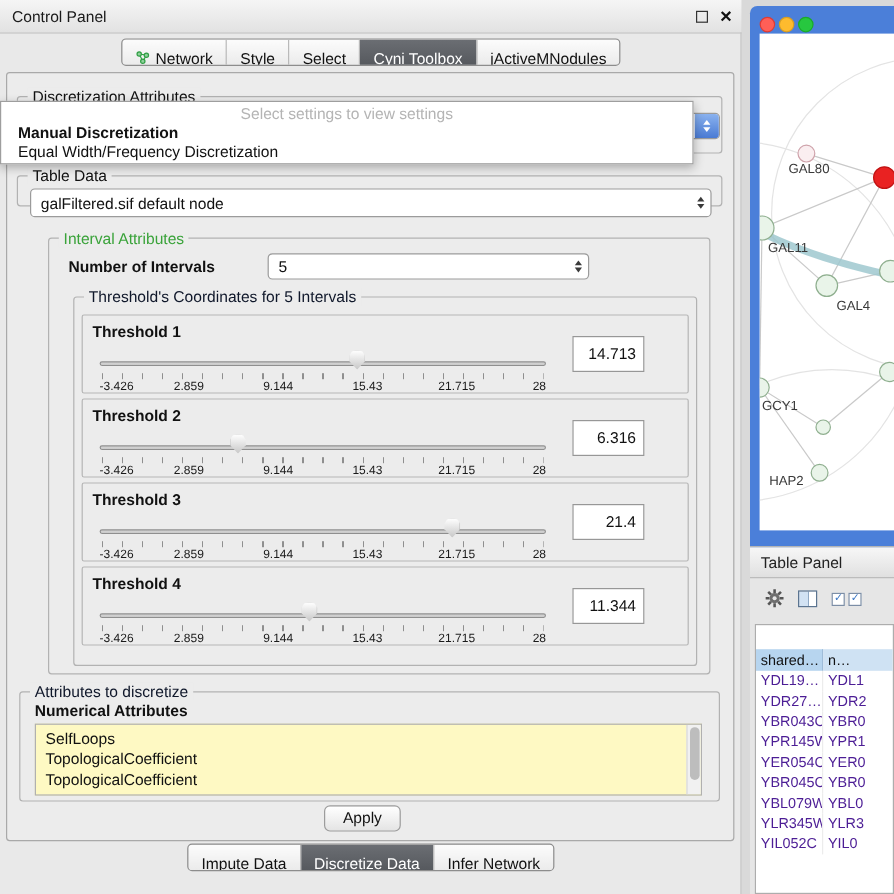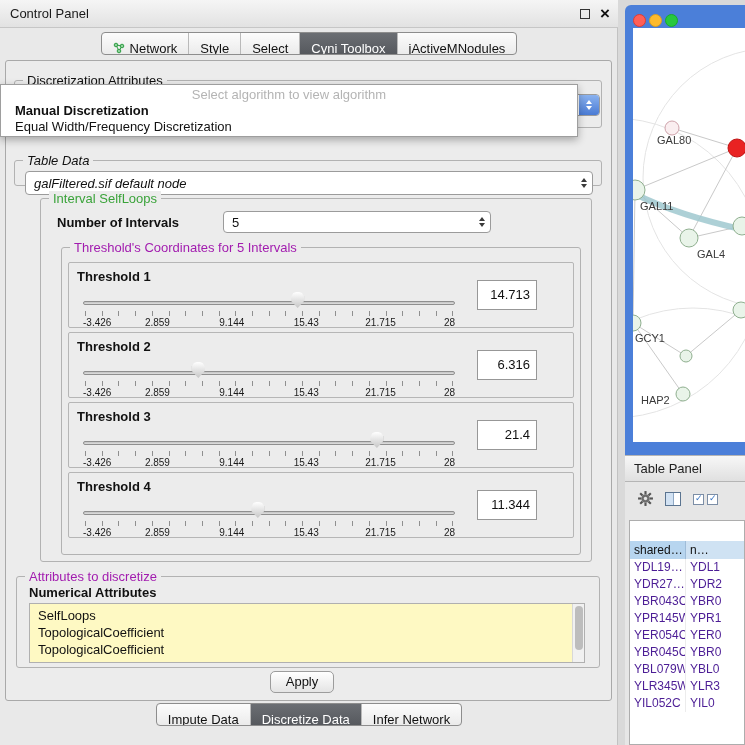--- a/index.html
+++ b/index.html
@@ -22,24 +22,24 @@
     background:linear-gradient(#fcfcfc,#ebebeb);height:23px;}
   .seg{display:flex;align-items:center;gap:5px;padding:15px 11px;font-size:13px;border-left:1px solid #b9b9b9;white-space:nowrap;}
   .seg:first-child{border-left:none;}
   .seg.selected{background:linear-gradient(#6b6e73,#4d5055);color:#fff;}
 
   .content-frame{left:5px;top:60px;width:607px;height:641px;background:#ececec;border:1px solid #a9a9a9;border-radius:3px;}
 
   .groupbox{position:absolute;border:1px solid #b2b2b2;border-radius:3px;}
   .group-label{position:absolute;top:-8px;left:8px;background:#ececec;padding:0 4px;font-size:13px;line-height:15px;white-space:nowrap;}
   .group-label.green{color:#3aa33a;}
-  .group-label.blue{color:#a21caf;}
+  .group-label.blue{color:#0f172a;}
 
   .algo-group{left:14px;top:80px;width:588px;height:48px;}
-  .td-group{left:14px;top:160px;width:588px;height:26px;font-style:italic;}
+  .td-group{left:14px;top:146px;width:588px;height:26px;}
   .iv-group{left:40px;top:198px;width:552px;height:364px;}
   .at-group{left:16px;top:576px;width:584px;height:92px;}
 
   .combo{position:absolute;background:#fff;border:1px solid #9b9b9b;border-radius:4px;display:flex;align-items:center;font-size:13px;}
   .combo .txt{flex:1;padding-left:8px;white-space:nowrap;overflow:hidden;}
   .stepper{width:16px;display:flex;flex-direction:column;align-items:center;justify-content:center;gap:2px;}
   .tri-up{width:0;height:0;border-left:3.5px solid transparent;border-right:3.5px solid transparent;border-bottom:4px solid #3a3a3a;}
   .tri-down{width:0;height:0;border-left:3.5px solid transparent;border-right:3.5px solid transparent;border-top:4px solid #3a3a3a;}
   .tri-up.w{border-bottom-color:#fff;} .tri-down.w{border-top-color:#fff;}
 
@@ -165,38 +165,38 @@
     </div>
     <div class="combo algo-combo">
       <div class="txt"></div>
       <div class="blue-cap">
         <div class="tri-up w"></div>
           <div class="tri-down w"></div>
       </div>
     </div>
 
     <div class="popup abs">
-      <div class="popup-prompt">Select algorithm to view algorithm</div>
+      <div class="popup-prompt">Select settings to view settings</div>
       <div class="popup-opt o1">Manual Discretization</div>
       <div class="popup-opt o2">Equal Width/Frequency Discretization</div>
     </div>
 
     <div class="groupbox td-group">
       <div class="group-label">Table Data</div>
       <div class="combo td-combo">
         <div class="txt">galFiltered.sif default node</div>
         <div class="stepper">
           <div class="tri-up"></div>
             <div class="tri-down"></div>
         </div>
       </div>
     </div>
 
     <div class="groupbox iv-group">
-      <div class="group-label green">Interval SelfLoops</div>
+      <div class="group-label green">Interval Attributes</div>
       <div class="niv-label">Number of Intervals</div>
       <div class="combo niv-spinner">
         <div class="txt">5</div>
         <div class="stepper">
           <div class="tri-up"></div>
             <div class="tri-down"></div>
         </div>
       </div>
 
       <div class="groupbox th-group">

